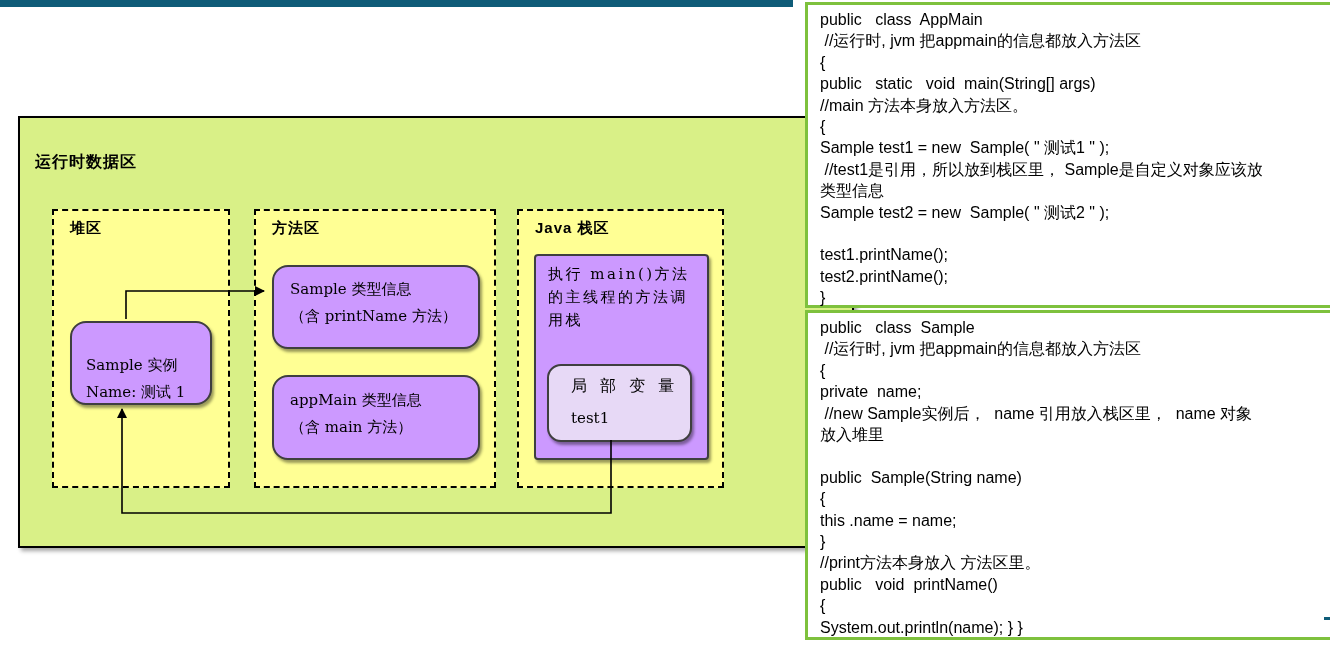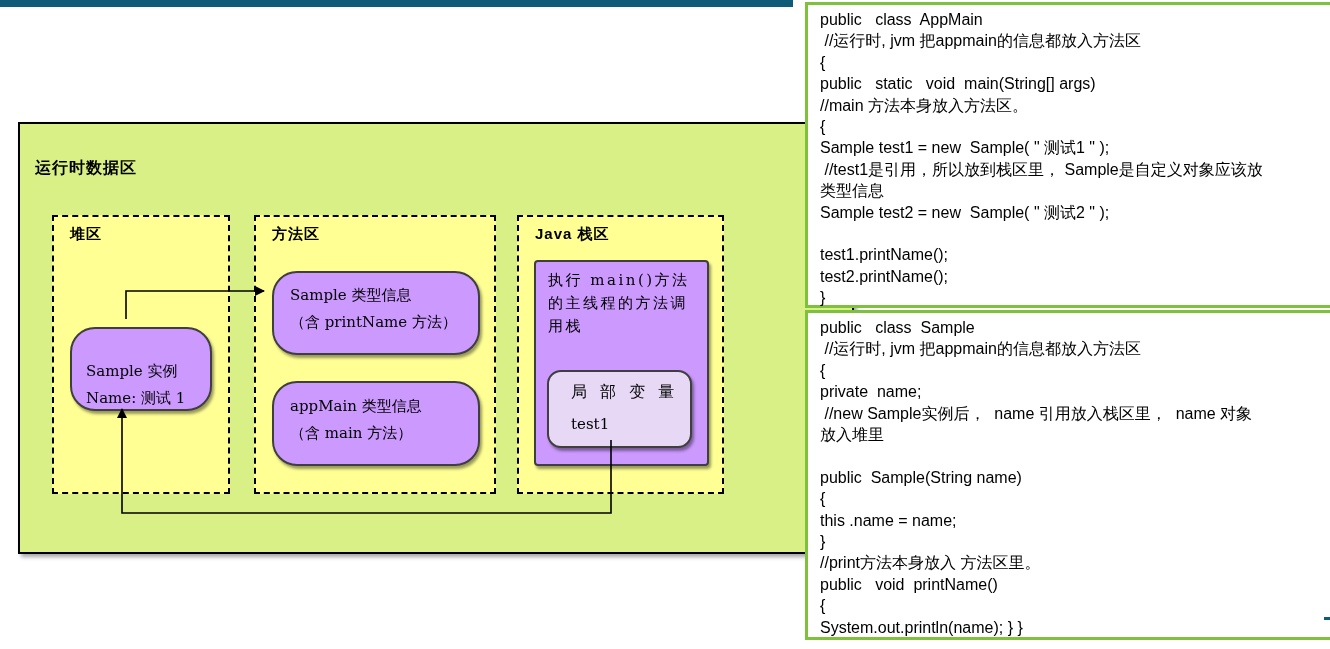--- a/index.html
+++ b/index.html
@@ -9,33 +9,32 @@
   }
   
   .top-bar{position:absolute;left:0;top:0;width:793px;height:7px;background:#0f5c78;}
   .teal-fragment{position:absolute;left:1324px;top:617px;width:6px;height:3px;background:#0f5c78;}
 
   
   .diagram{
     position:absolute;left:18px;top:116px;width:836px;height:432px;
     background:#d9f087;border:2px solid #000;box-sizing:border-box;
     box-shadow:3px 3px 4px rgba(0,0,0,.35);
-    margin-top:6px;
   }
   .diagram-title{position:absolute;left:15px;top:34px;font-weight:bold;font-size:16px;letter-spacing:1px;}
   .area{
     position:absolute;background:#ffff94;border:2px dashed #000;box-sizing:border-box;
   }
   .area-heap{left:32px;top:91px;width:178px;height:279px;}
   .area-method{left:234px;top:91px;width:242px;height:279px;}
   .area-stack{left:497px;top:91px;width:207px;height:279px;}
   .area-label{position:absolute;left:16px;top:8px;font-weight:bold;font-size:15px;letter-spacing:1px;}
 
   .pbox{
-    position:absolute;background:#cc99ff;border:2px solid #3f3f3f;border-radius:25px;
+    position:absolute;background:#cc99ff;border:2px solid #3f3f3f;border-radius:16px;
     box-sizing:border-box;box-shadow:2px 3px 3px rgba(0,0,0,.4);
     font-family:"DejaVu Serif",serif;font-size:15px;line-height:27px;
   }
   .pbox .pline{white-space:pre;}
   .box-heap-instance{left:50px;top:203px;width:142px;height:84px;padding:29px 0 0 14px;}
   .box-sample-type{left:252px;top:147px;width:208px;height:84px;padding:9px 0 0 16px;}
   .box-appmain-type{left:252px;top:257px;width:208px;height:85px;padding:10px 0 0 16px;}
   .box-main-stack{
     left:514px;top:136px;width:175px;height:206px;border-radius:4px;
     padding:7px 10px 0 12px;letter-spacing:2.5px;line-height:23px;

